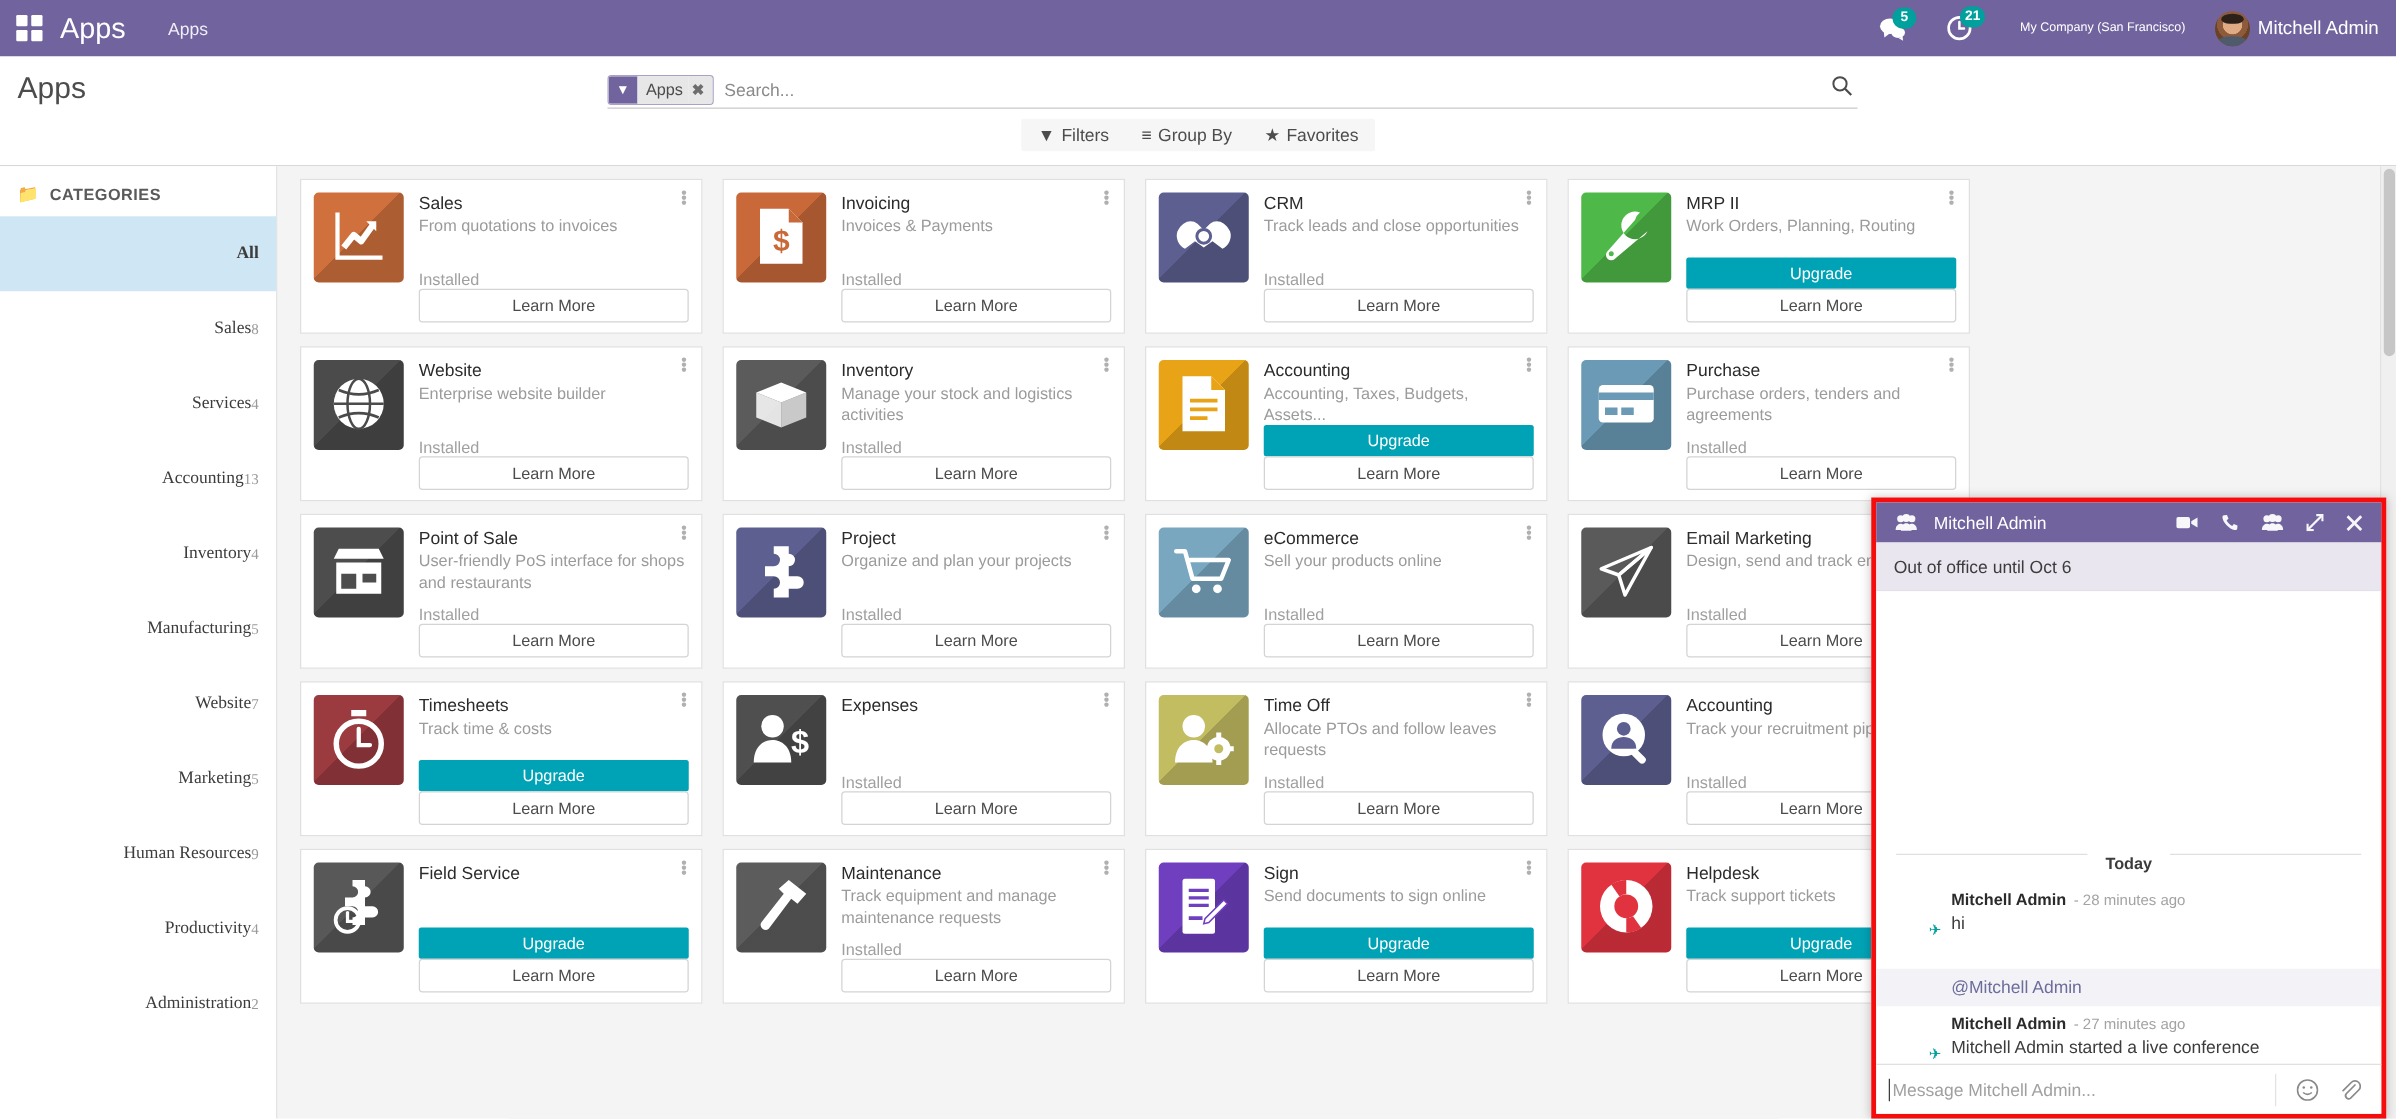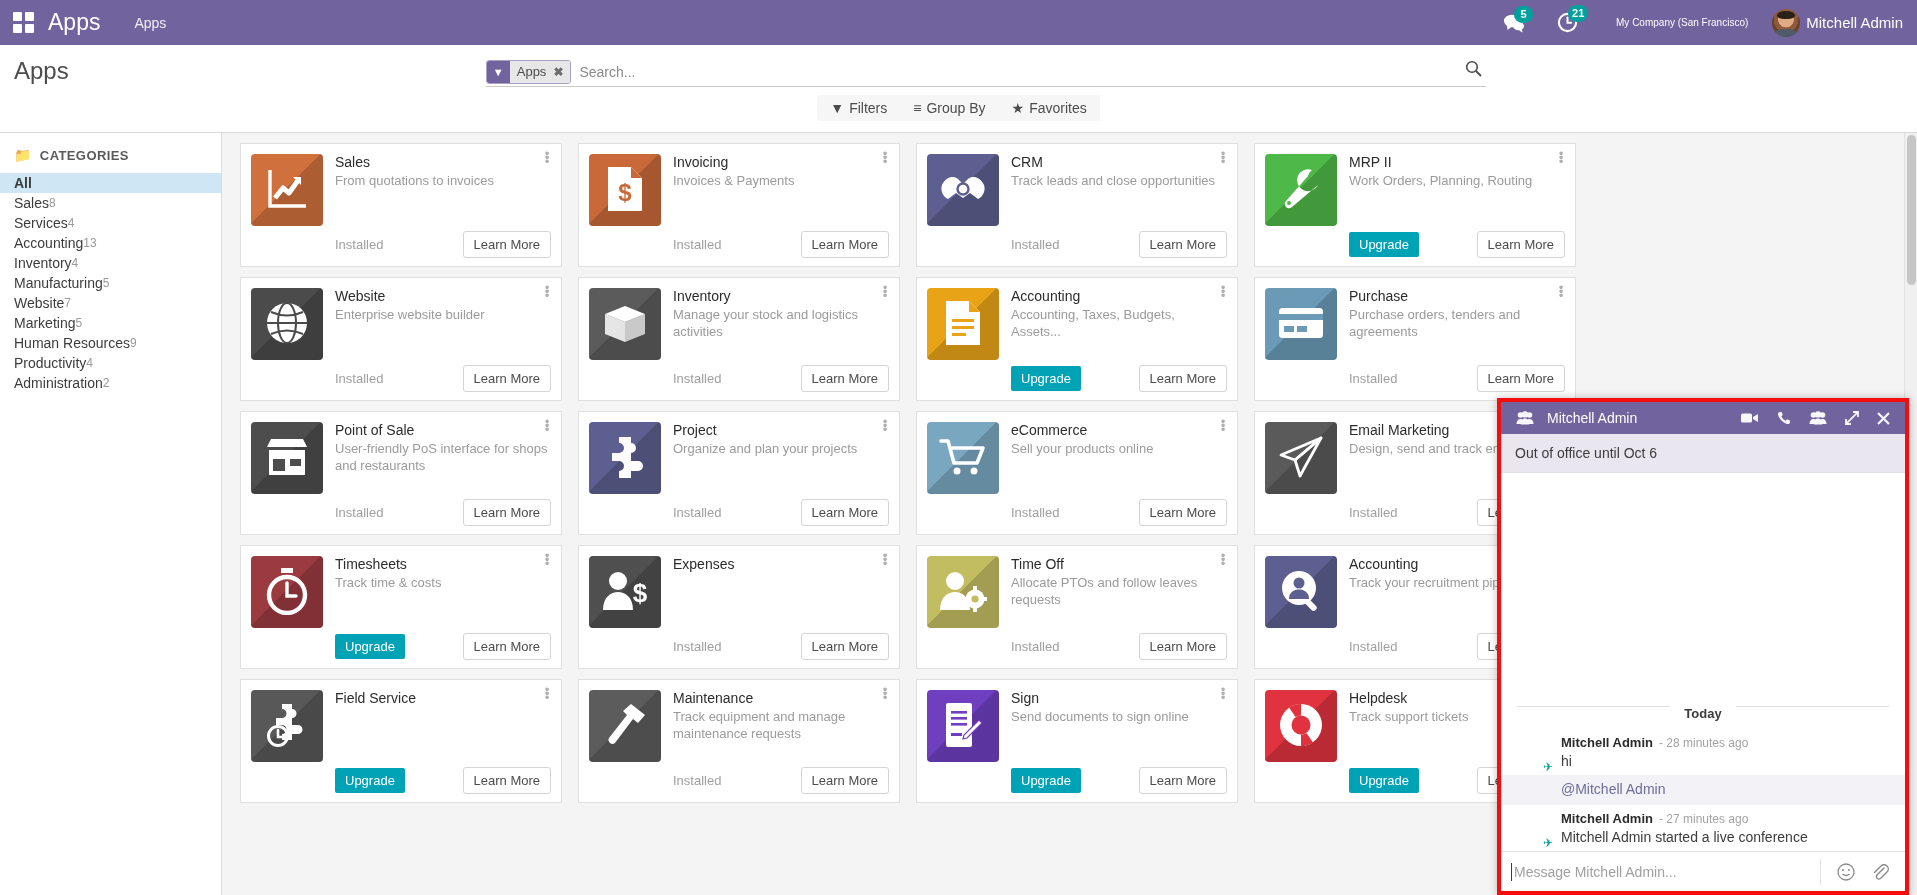--- a/index.html
+++ b/index.html
@@ -154,22 +154,22 @@
     background: #fff;
     padding: 14px 0 0 0;
   }
   .side-header {
     display: flex; align-items: center; gap: 8px;
     padding: 0 14px 10px 14px;
     font-size: 13px; font-weight: bold; color: #5a5a5a; letter-spacing: .4px;
   }
   .folder-icon { color: #71639e; font-size: 14px; }
   .side-item {
-    display: flex; align-items: center; justify-content: flex-start;
-    padding: 2px 14px; font-size: 14px; color: #3c3c3c; cursor: pointer;
+    display: flex; align-items: center; justify-content: flex-end;
+    padding: 22px 14px; font-size: 14px; color: #3c3c3c; cursor: pointer; font-family: Liberation Serif, serif;
   }
   .side-item.active { background: #cfe7f5; font-weight: bold; }
   .side-count { color: #9a9a9a; font-size: 12px; }
 
   
   .kanban {
     flex: 1;
     background: #f4f4f4;
     padding: 10px 8px 0 10px;
     display: flex; flex-wrap: wrap;
@@ -196,21 +196,21 @@
   }
   .app-icon .shadow {
     position: absolute; inset: 0;
     background: linear-gradient(135deg, rgba(0,0,0,0) 48%, rgba(0,0,0,.17) 48%);
   }
   .app-icon svg, .app-icon .glyph { position: relative; z-index: 2; }
   .app-body { flex: 1; min-width: 0; display: flex; flex-direction: column; }
   .app-name { font-size: 14px; color: #2b2b2b; line-height: 17px; }
   .app-desc { font-size: 13px; color: #9b9b9b; line-height: 17px; margin-top: 1px; }
   .app-footer {
-    margin-top: auto; display: flex; align-items: center; justify-content: space-between;
+    margin-top: auto; display: flex; justify-content: space-between; flex-direction: column;
   }
   .app-state { font-size: 13px; color: #a0a0a0; }
   .btn-upgrade {
     background: #00a3b5; color: #fff; border: none;
     font-size: 13px; padding: 5px 10px; border-radius: 2px; cursor: pointer;
     font-family: "Liberation Sans", sans-serif;
   }
   .btn-learn {
     background: #fff; color: #4c4c4c; border: 1px solid #d4d4d4;
     font-size: 13px; padding: 5px 10px; border-radius: 3px; cursor: pointer;
@@ -269,21 +269,21 @@
   .msg-avatar { width: 38px; height: 38px; }
   .ooo-badge {
     position: absolute; right: -2px; bottom: -1px;
     color: #00a09d; font-size: 12px;
   }
   .msg-main { flex: 1; min-width: 0; }
   .msg-head { display: flex; align-items: baseline; gap: 6px; }
   .msg-author { font-size: 13px; font-weight: bold; color: #2b2b2b; }
   .msg-time { font-size: 12px; color: #a3a3a3; }
   .msg-text { font-size: 14px; color: #3c3c3c; line-height: 20px; margin-top: 1px; }
-  .mention-row { padding: 6px 12px 8px 60px; background: #f3f3f7; }
+  .mention-row { padding: 6px 12px 8px 60px; background: #f3f3f7; margin-top: 23px; }
   .mention { font-size: 14px; color: #6d6d9c; }
   .chat-composer {
     border-top: 1px solid #e0e0e0;
     display: flex; align-items: center;
     height: 40px; padding: 0 8px 0 10px;
     background: #fff;
   }
   .composer-input {
     flex: 1; border: none; outline: none; font-size: 14px; color: #3c3c3c;
     background: transparent; font-family: "Liberation Sans", sans-serif;

